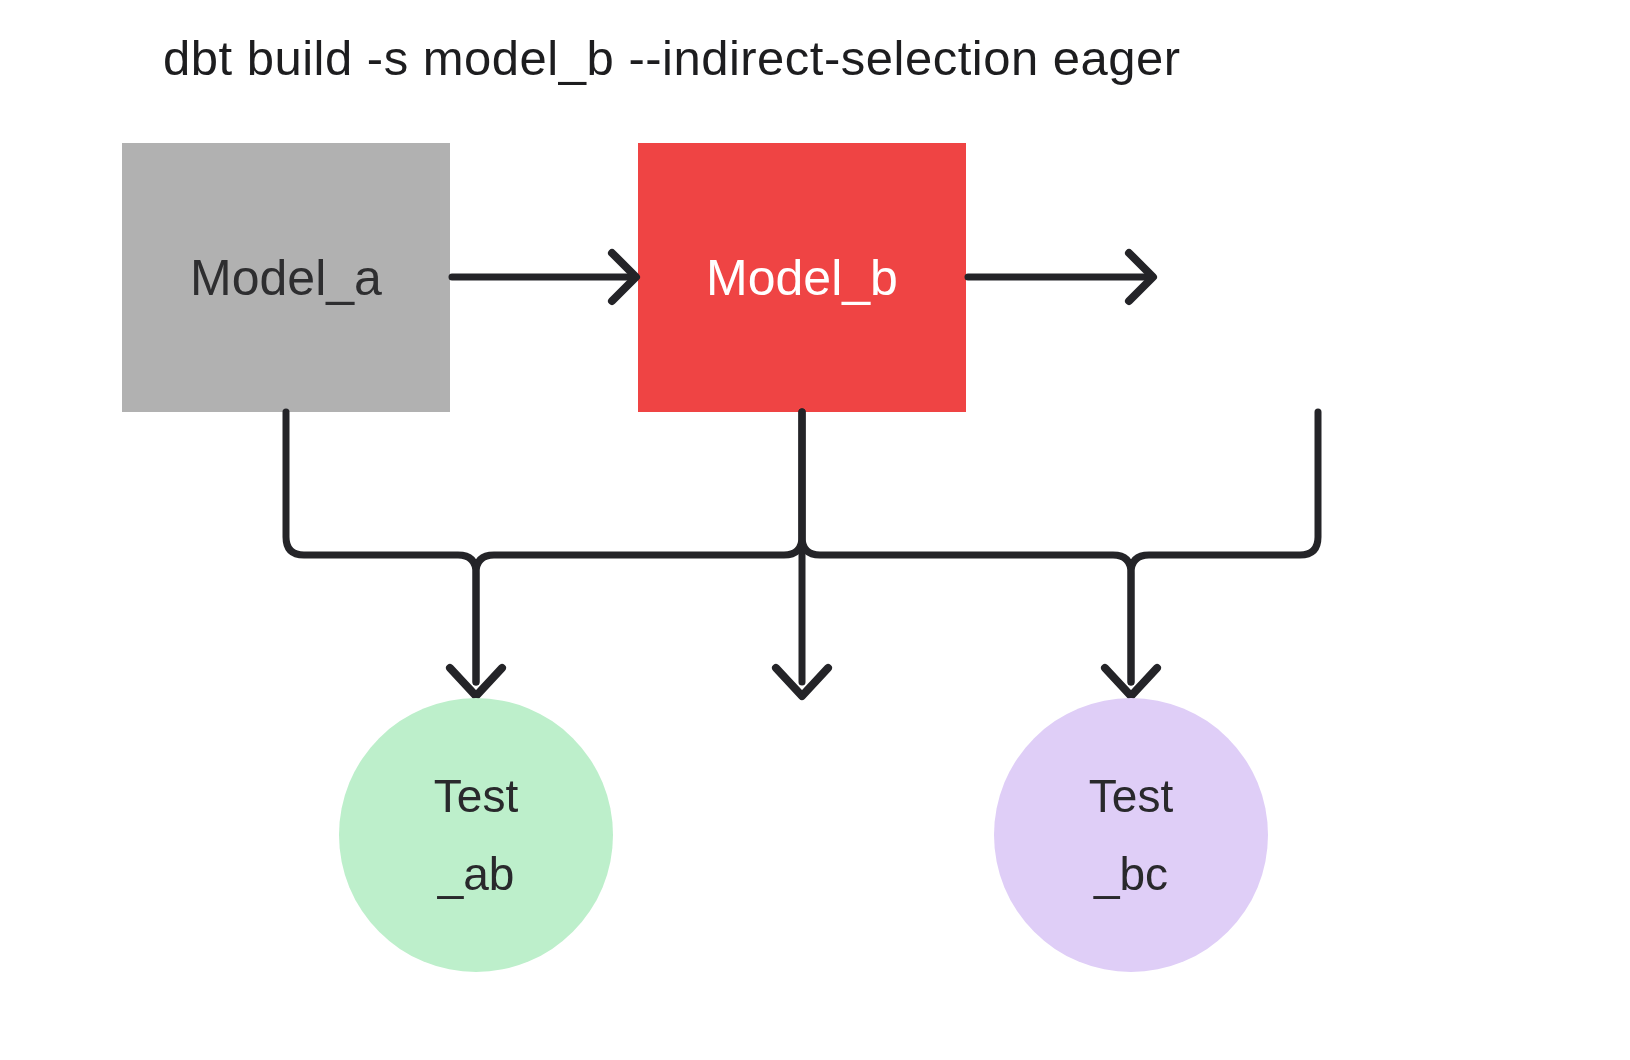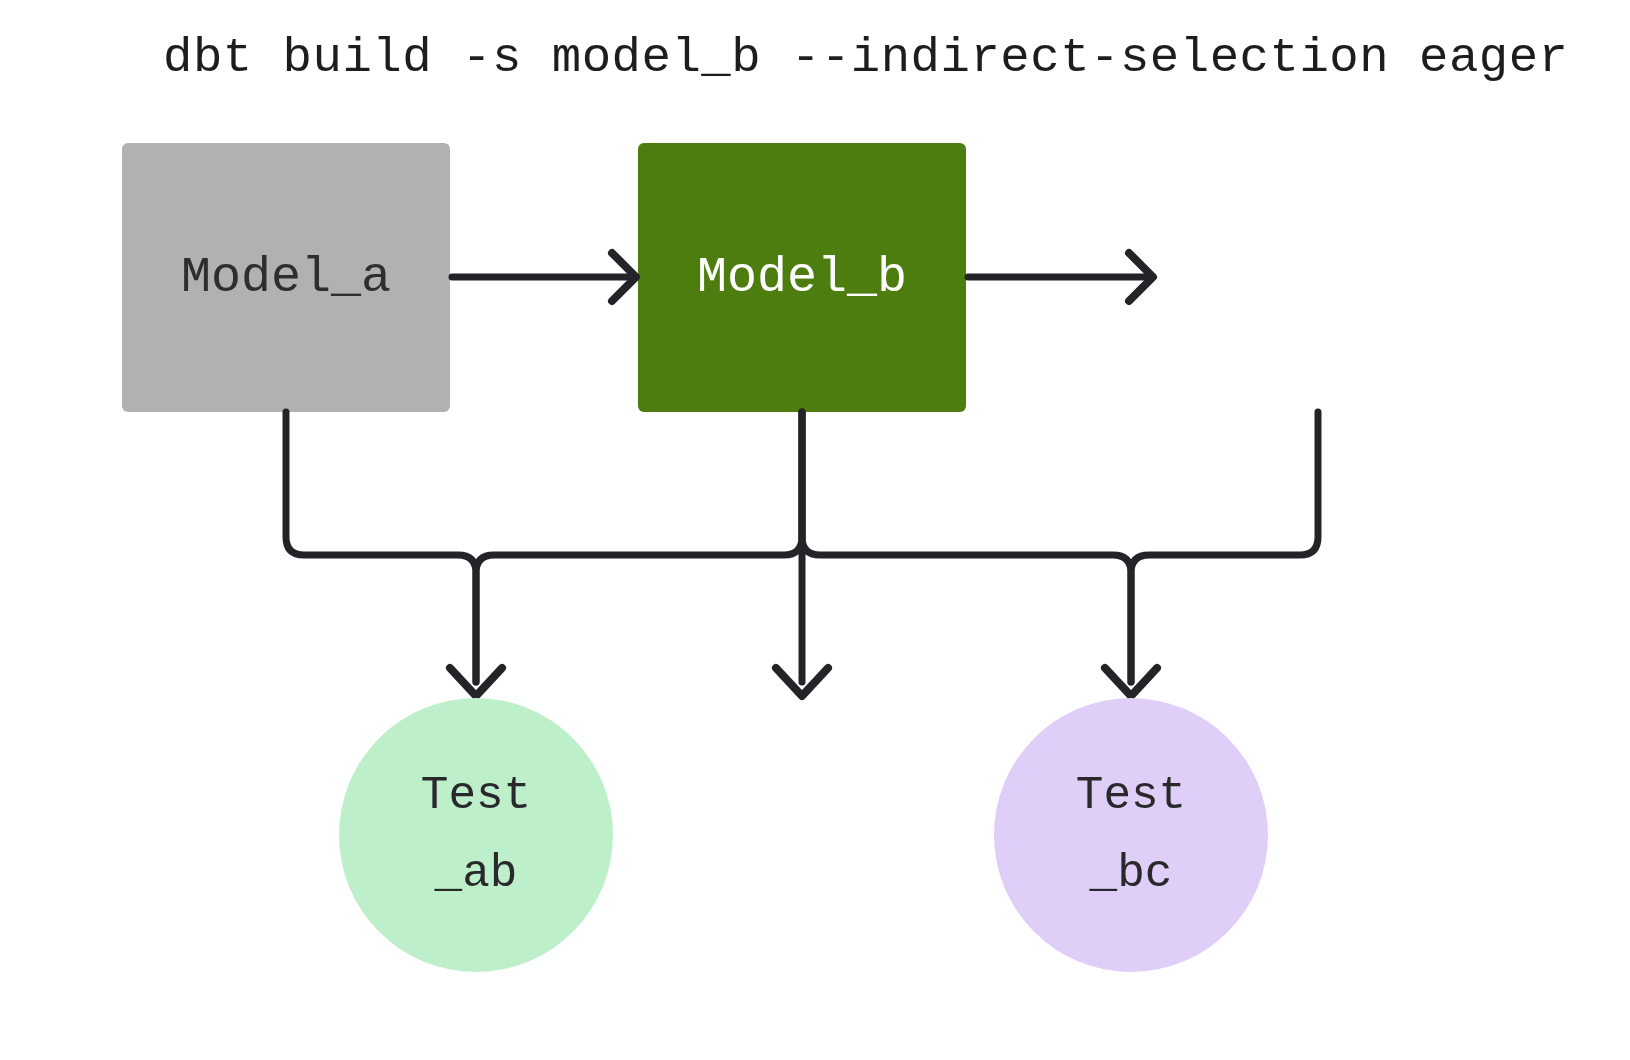--- a/index.html
+++ b/index.html
@@ -1,36 +1,36 @@
 <!DOCTYPE html>
 <html><head>
 <meta charset="utf-8">
 <style>
   html,body{margin:0;padding:0;background:#ffffff;}
   .canvas{
     position:relative;
     width:1630px;height:1060px;
     background:#ffffff;
-    font-family:Liberation Mono, monospace;
+    font-family:Liberation Sans, sans-serif;
     overflow:hidden;
   }
   .title{
     position:absolute;
     left:163px;top:30px;
     font-size:49px;
     font-weight:500;
     color:#1d1d1f;
     letter-spacing:0.5px;
     white-space:nowrap;
   }
   .node{
     position:absolute;
     top:143px;
     width:328px;height:269px;
-    border-radius:6px;
+    border-radius:0;
     display:flex;align-items:center;justify-content:center;
     font-size:50px;
     color:#2e2e30;
   }
   .node.model-a{left:122px;}
   .node.model-b{left:638px;color:#ffffff;}
   .node.model-c{left:1155px;width:327px;}
   .wires{position:absolute;left:0;top:0;}
   .test{
     position:absolute;
@@ -50,21 +50,21 @@
 </head>
 <body>
 
 <div class="canvas">
 
   <div class="title">dbt build -s model_b --indirect-selection eager</div>
 
   <div class="node model-a" style="background: rgb(177, 177, 177);">
     <span>Model_a</span>
   </div>
-  <div class="node model-b" style="background: #4d7c0f;">
+  <div class="node model-b" style="background: #ef4444;">
     <span>Model_b</span>
   </div>
 
   <svg class="wires" width="1630" height="1060" viewBox="0 0 1630 1060" fill="none" stroke="#242428" stroke-linecap="round" stroke-linejoin="round">
 
     <path stroke-width="7" d="M452 277 H630"></path>
     <path stroke-width="8" d="M612 253 L636 277 L612 301"></path>
 
     <path stroke-width="7" d="M968 277 H1147"></path>
     <path stroke-width="8" d="M1129 253 L1153 277 L1129 301"></path>

